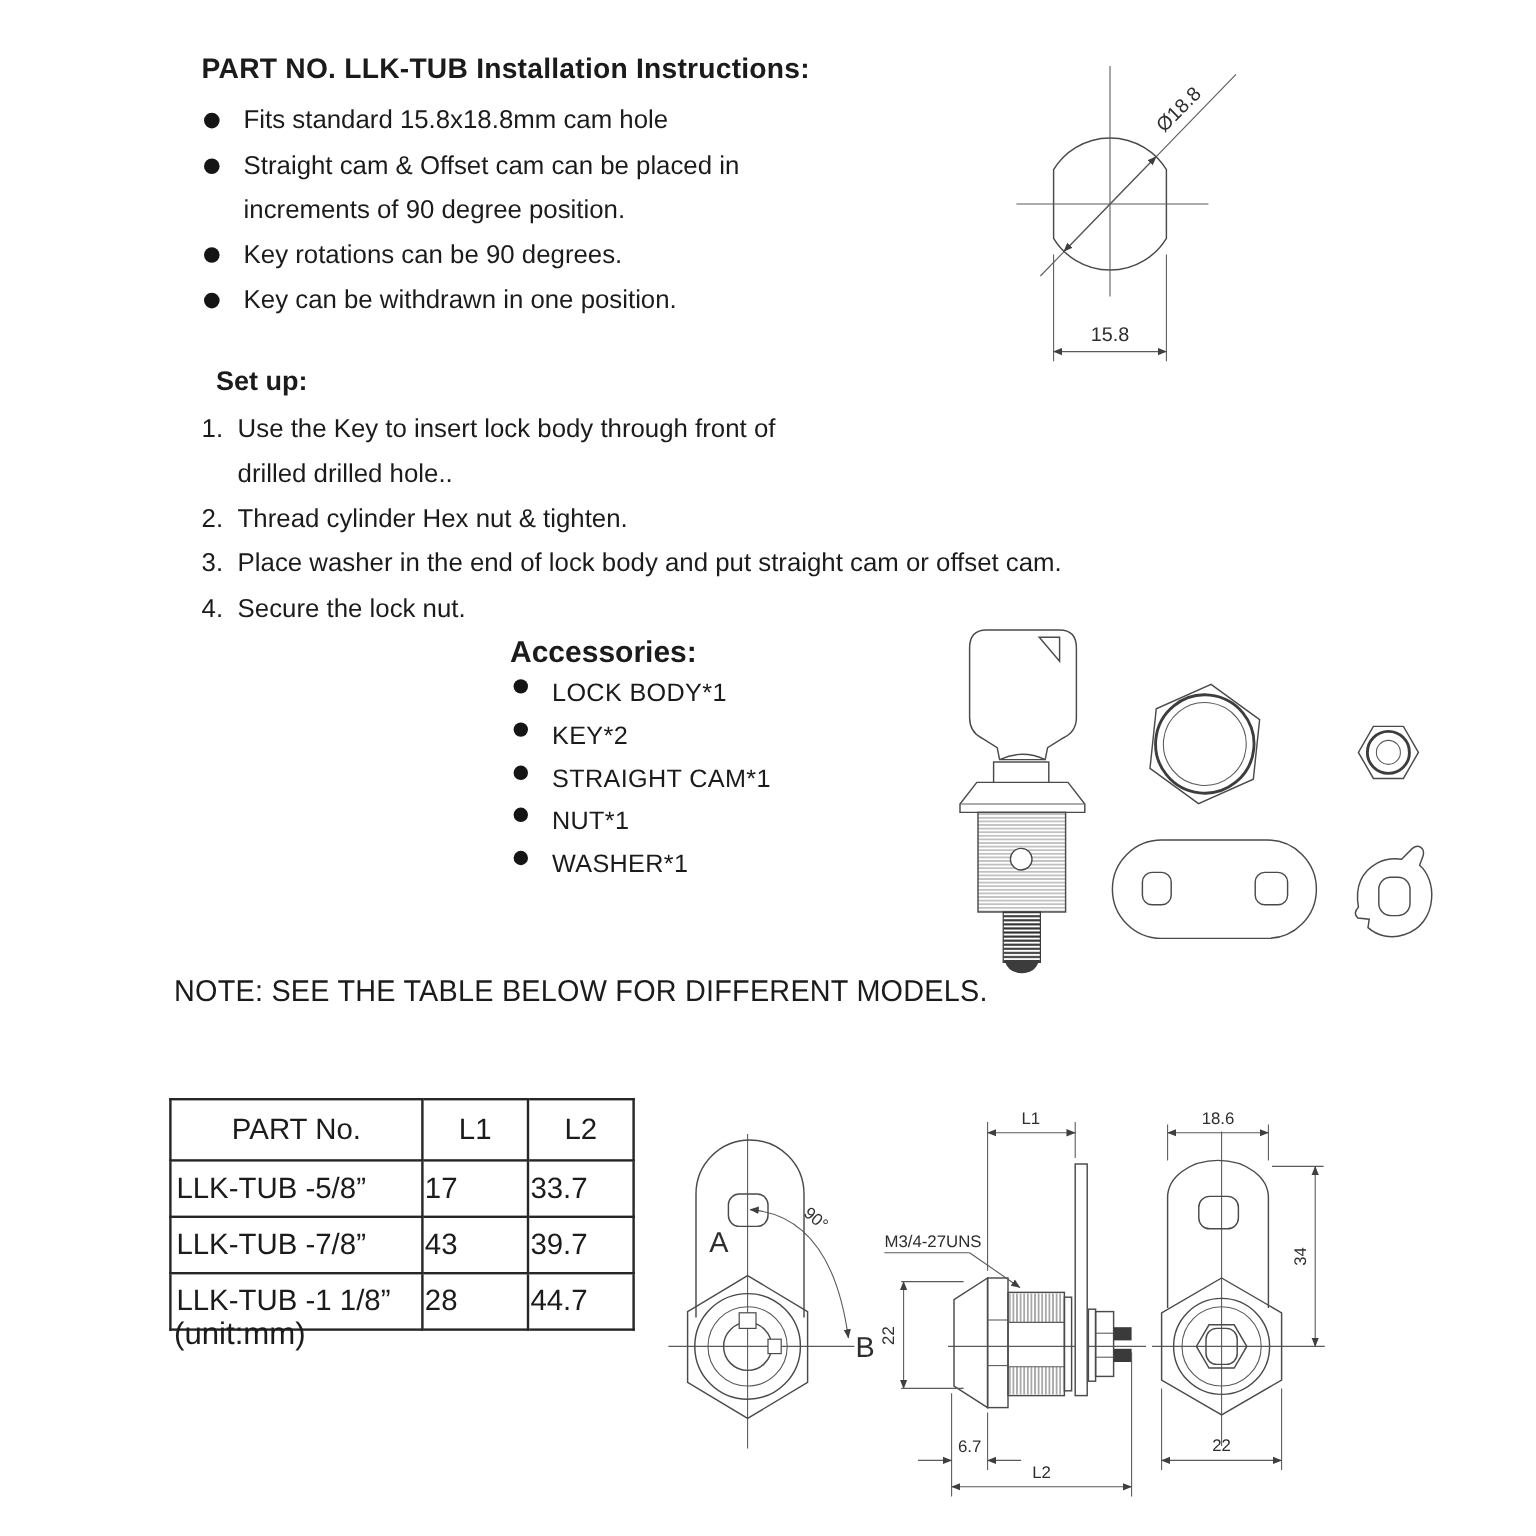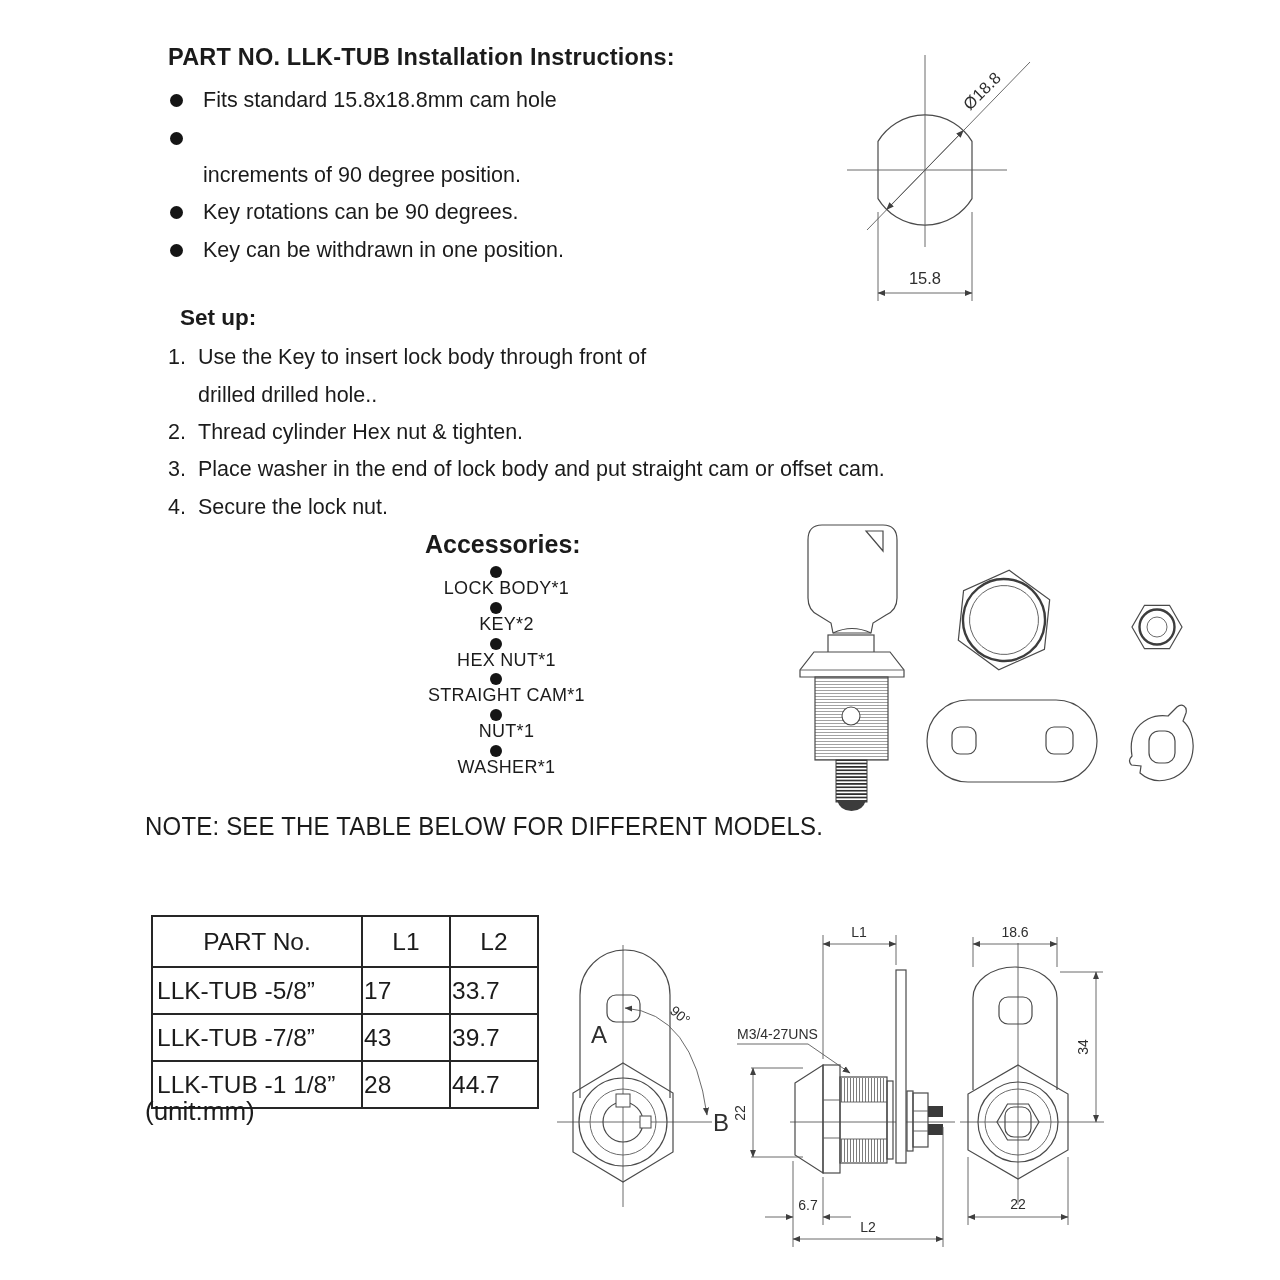--- a/index.html
+++ b/index.html
@@ -15,25 +15,25 @@
   .features .row{height:37.4px;display:flex;align-items:center;font-size:21.5px;white-space:nowrap;}
   .dot{width:13px;height:13px;border-radius:50%;background:#151515;margin-right:20px;flex:0 0 auto;}
   .sp{width:33px;flex:0 0 auto;}
   .setup-h{left:168px;top:305px;font-size:22.5px;font-weight:bold;margin-left:12px;}
   .steps{left:168px;top:339px;}
   .steps .row{height:37.4px;display:flex;align-items:center;font-size:21.5px;white-space:nowrap;}
   .steps .num{width:30px;flex:0 0 auto;}
   .steps .cont{padding-left:30px;}
   .acc-h{left:425px;top:530px;font-size:25px;font-weight:bold;}
   .acc{left:428px;top:566px;}
-  .acc .row{height:35.8px;display:flex;align-items:center;font-size:18px;letter-spacing:.3px;white-space:nowrap;flex-direction:column;}
+  .acc .row{height:35.8px;display:flex;align-items:flex-start;font-size:21px;letter-spacing:.3px;white-space:nowrap;}
   .acc .dot{width:12px;height:12px;margin-right:20px;}
   .note{left:145px;top:812px;font-size:25px;letter-spacing:.2px;transform:scaleX(.96);transform-origin:left center;white-space:nowrap;}
   
-  .mtable{left:151px;top:915px;border-collapse:collapse;}
+  .mtable{left:141px;top:915px;border-collapse:collapse;}
   .mtable th,.mtable td{border:2px solid #262626;font-weight:normal;font-size:24.5px;background:#fff;}
   .mtable th{height:47px;text-align:center;}
   .mtable td{height:43px;}
   .col-part{width:206px;}
   .col-num{width:84px;}
   .td-part{text-align:left;padding-left:4px;}
   .td-num{text-align:left;margin-top:44px;}
   .unit{left:145px;top:1096px;font-size:26px;}
   
   svg text{font-family:"Liberation Sans","DejaVu Sans",sans-serif;fill:#2e2e2e;}
@@ -50,20 +50,21 @@
 
 <div class="abs title">PART NO. LLK-TUB Installation Instructions:</div>
 
 <div class="abs features">
   <div class="row">
     <span class="dot"></span>
     <span>Fits standard 15.8x18.8mm cam hole</span>
   </div>
   <div class="row">
     <span class="dot"></span>
+    <span>Straight cam &amp; Offset cam can be placed in</span>
   </div>
   <div class="row">
     <span class="sp"></span>
     <span>increments of 90 degree position.</span>
   </div>
   <div class="row">
     <span class="dot"></span>
     <span>Key rotations can be 90 degrees.</span>
   </div>
   <div class="row">
@@ -99,24 +100,20 @@
 <div class="abs acc-h">Accessories:</div>
 
 <div class="abs acc">
   <div class="row">
     <span class="dot"></span>
     <span>LOCK BODY*1</span>
   </div>
   <div class="row">
     <span class="dot"></span>
     <span>KEY*2</span>
-  </div>
-  <div class="row">
-    <span class="dot"></span>
-    <span>HEX NUT*1</span>
   </div>
   <div class="row">
     <span class="dot"></span>
     <span>STRAIGHT CAM*1</span>
   </div>
   <div class="row">
     <span class="dot"></span>
     <span>NUT*1</span>
   </div>
   <div class="row">

